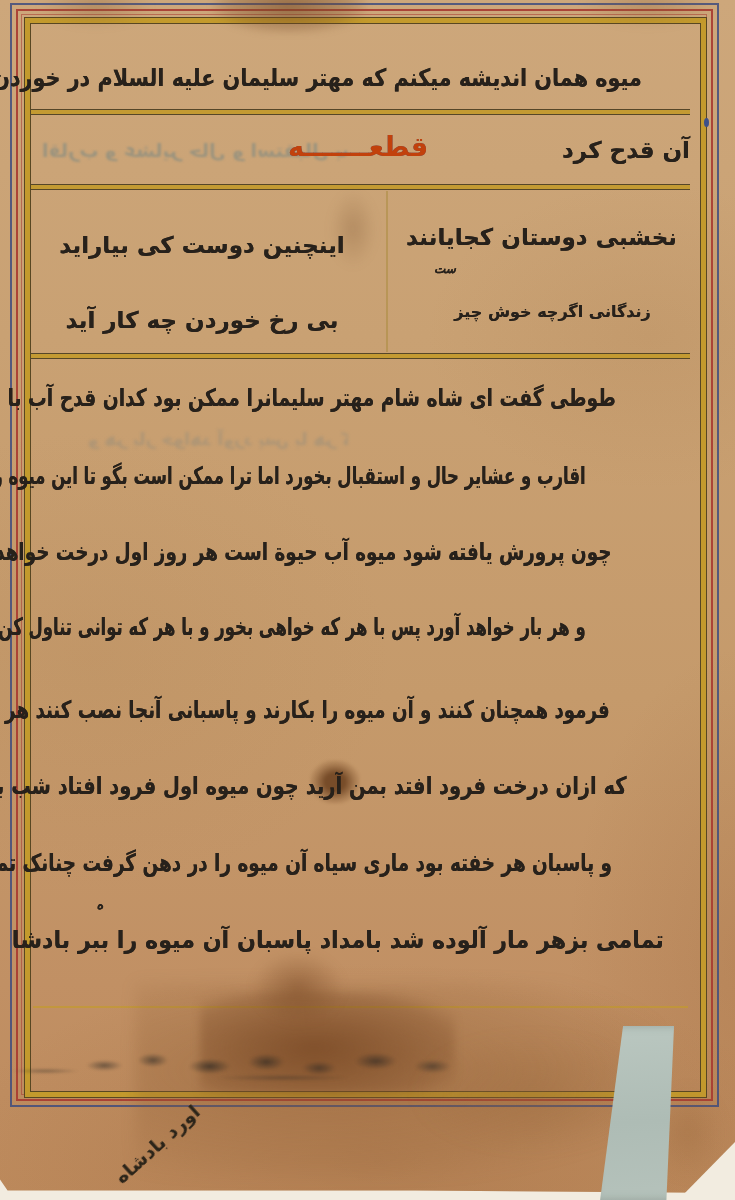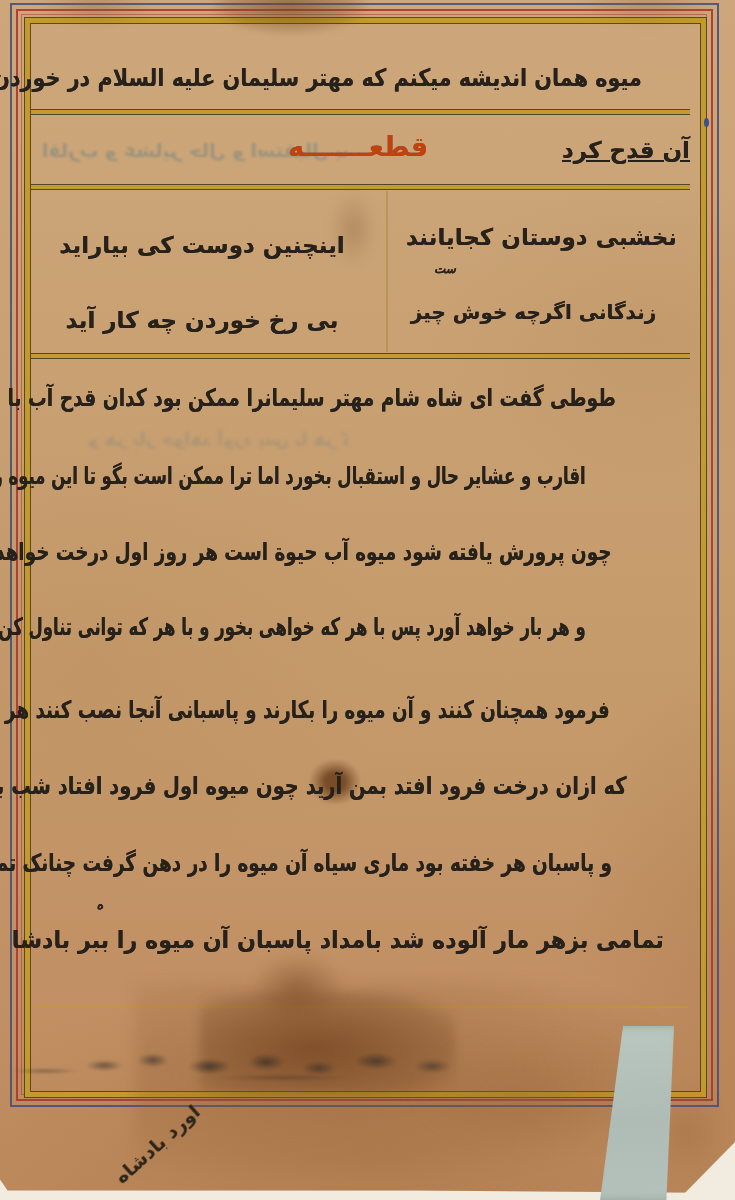--- a/index.html
+++ b/index.html
@@ -38,25 +38,25 @@
 
   
   .cal{
     position:absolute;direction:rtl;white-space:nowrap;
     font-family:"DejaVu Sans",sans-serif;font-weight:bold;color:#27211b;
     height:56px;line-height:56px;text-align:center;
     text-shadow:0 0 .6px rgba(30,25,20,.8);
     z-index:6;
   }
   .header-line{left:36px;top:50px;width:650px;font-size:24px;}
-  .sub-right{left:552px;top:122px;width:138px;font-size:23px;text-align:right;text-decoration:underline;}
+  .sub-right{left:552px;top:122px;width:138px;font-size:23px;text-align:right;}
   .rubric{left:252px;top:119px;width:212px;font-size:27px;color:#c2410c;text-shadow:0 0 .6px rgba(44,74,133,.8);}
   .pr1{left:400px;top:209px;width:283px;font-size:23px;}
   .pl1{left:42px;top:217px;width:320px;font-size:23px;}
-  .pr2{left:392px;top:284px;width:283px;font-size:20px;}
+  .pr2{left:411px;top:284px;width:283px;font-size:16px;}
   .pl2{left:42px;top:292px;width:320px;font-size:23px;}
   .sup{position:absolute;height:18px;line-height:18px;font-size:12px;width:40px;z-index:7;font-style:italic;}
   .sup-verse{left:425px;top:260px;}
   .sup-line8{left:80px;top:896px;font-size:13px;}
   .prose{left:36px;top:0;width:652px;font-size:24px;}
   .catchword{
     position:absolute;left:62px;top:1108px;width:190px;height:72px;
     display:flex;align-items:center;justify-content:center;
     transform:rotate(-42deg);direction:rtl;
     font-family:"DejaVu Sans",sans-serif;font-weight:bold;font-size:19px;color:#2b2419;

